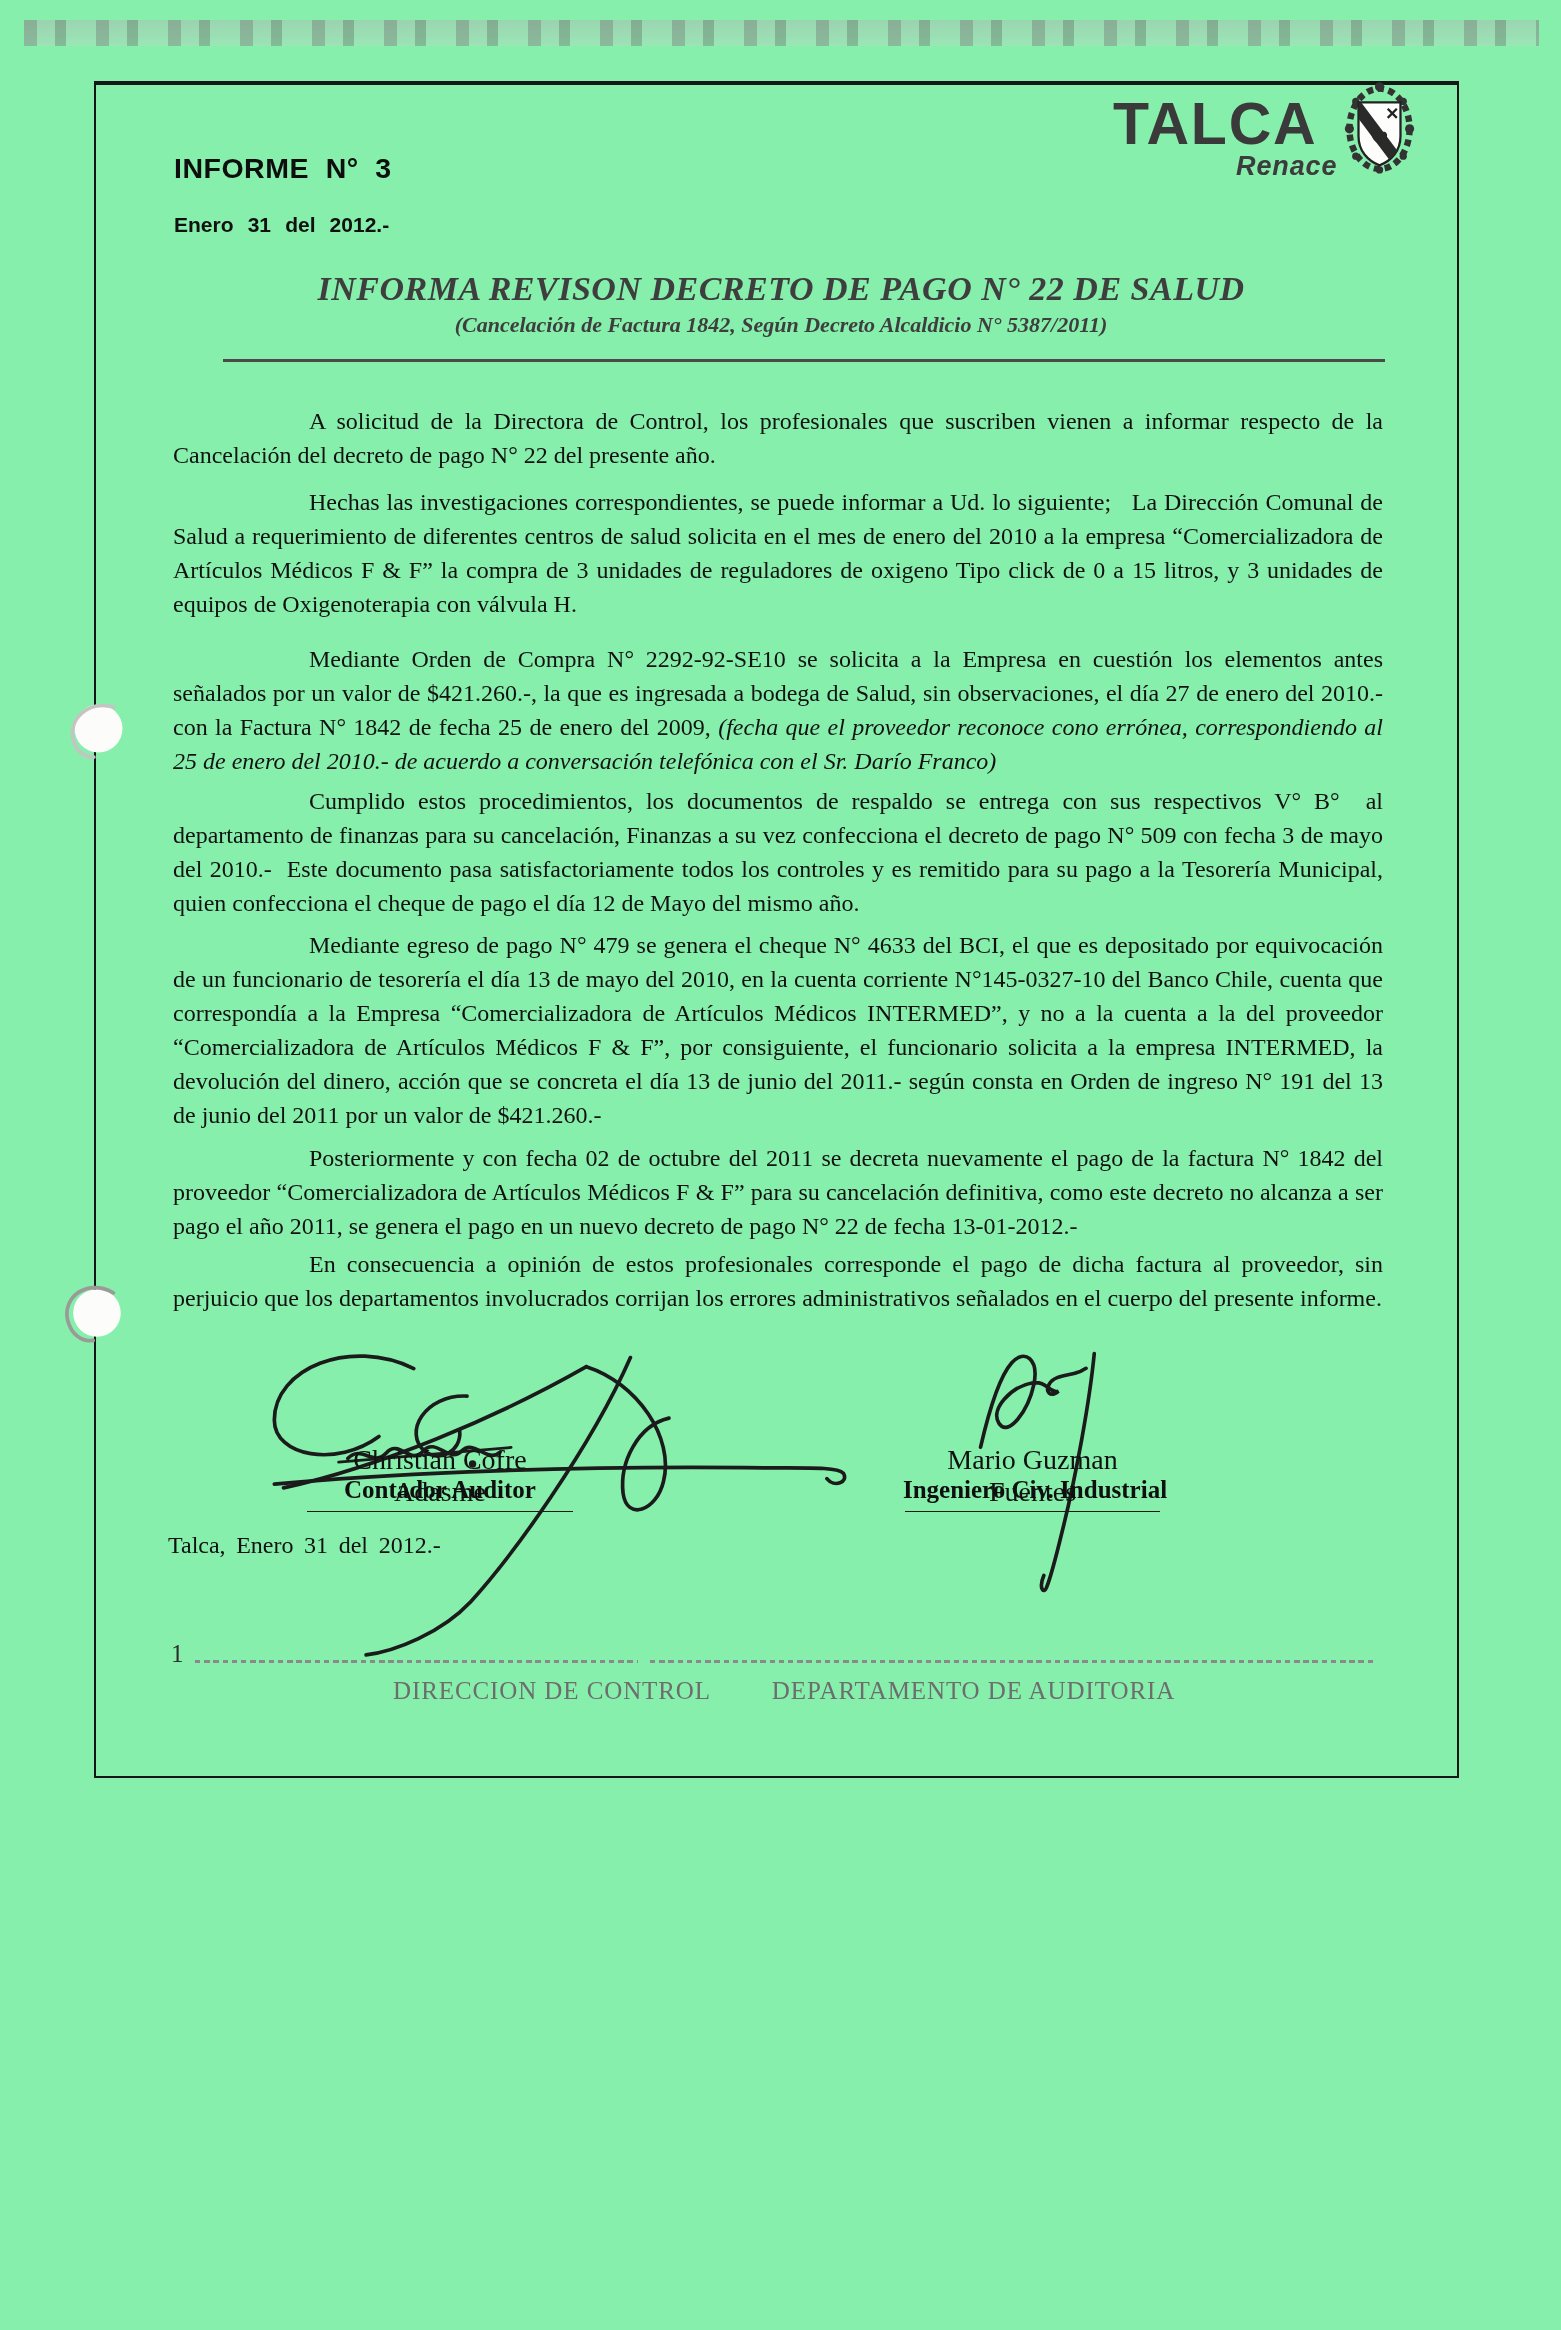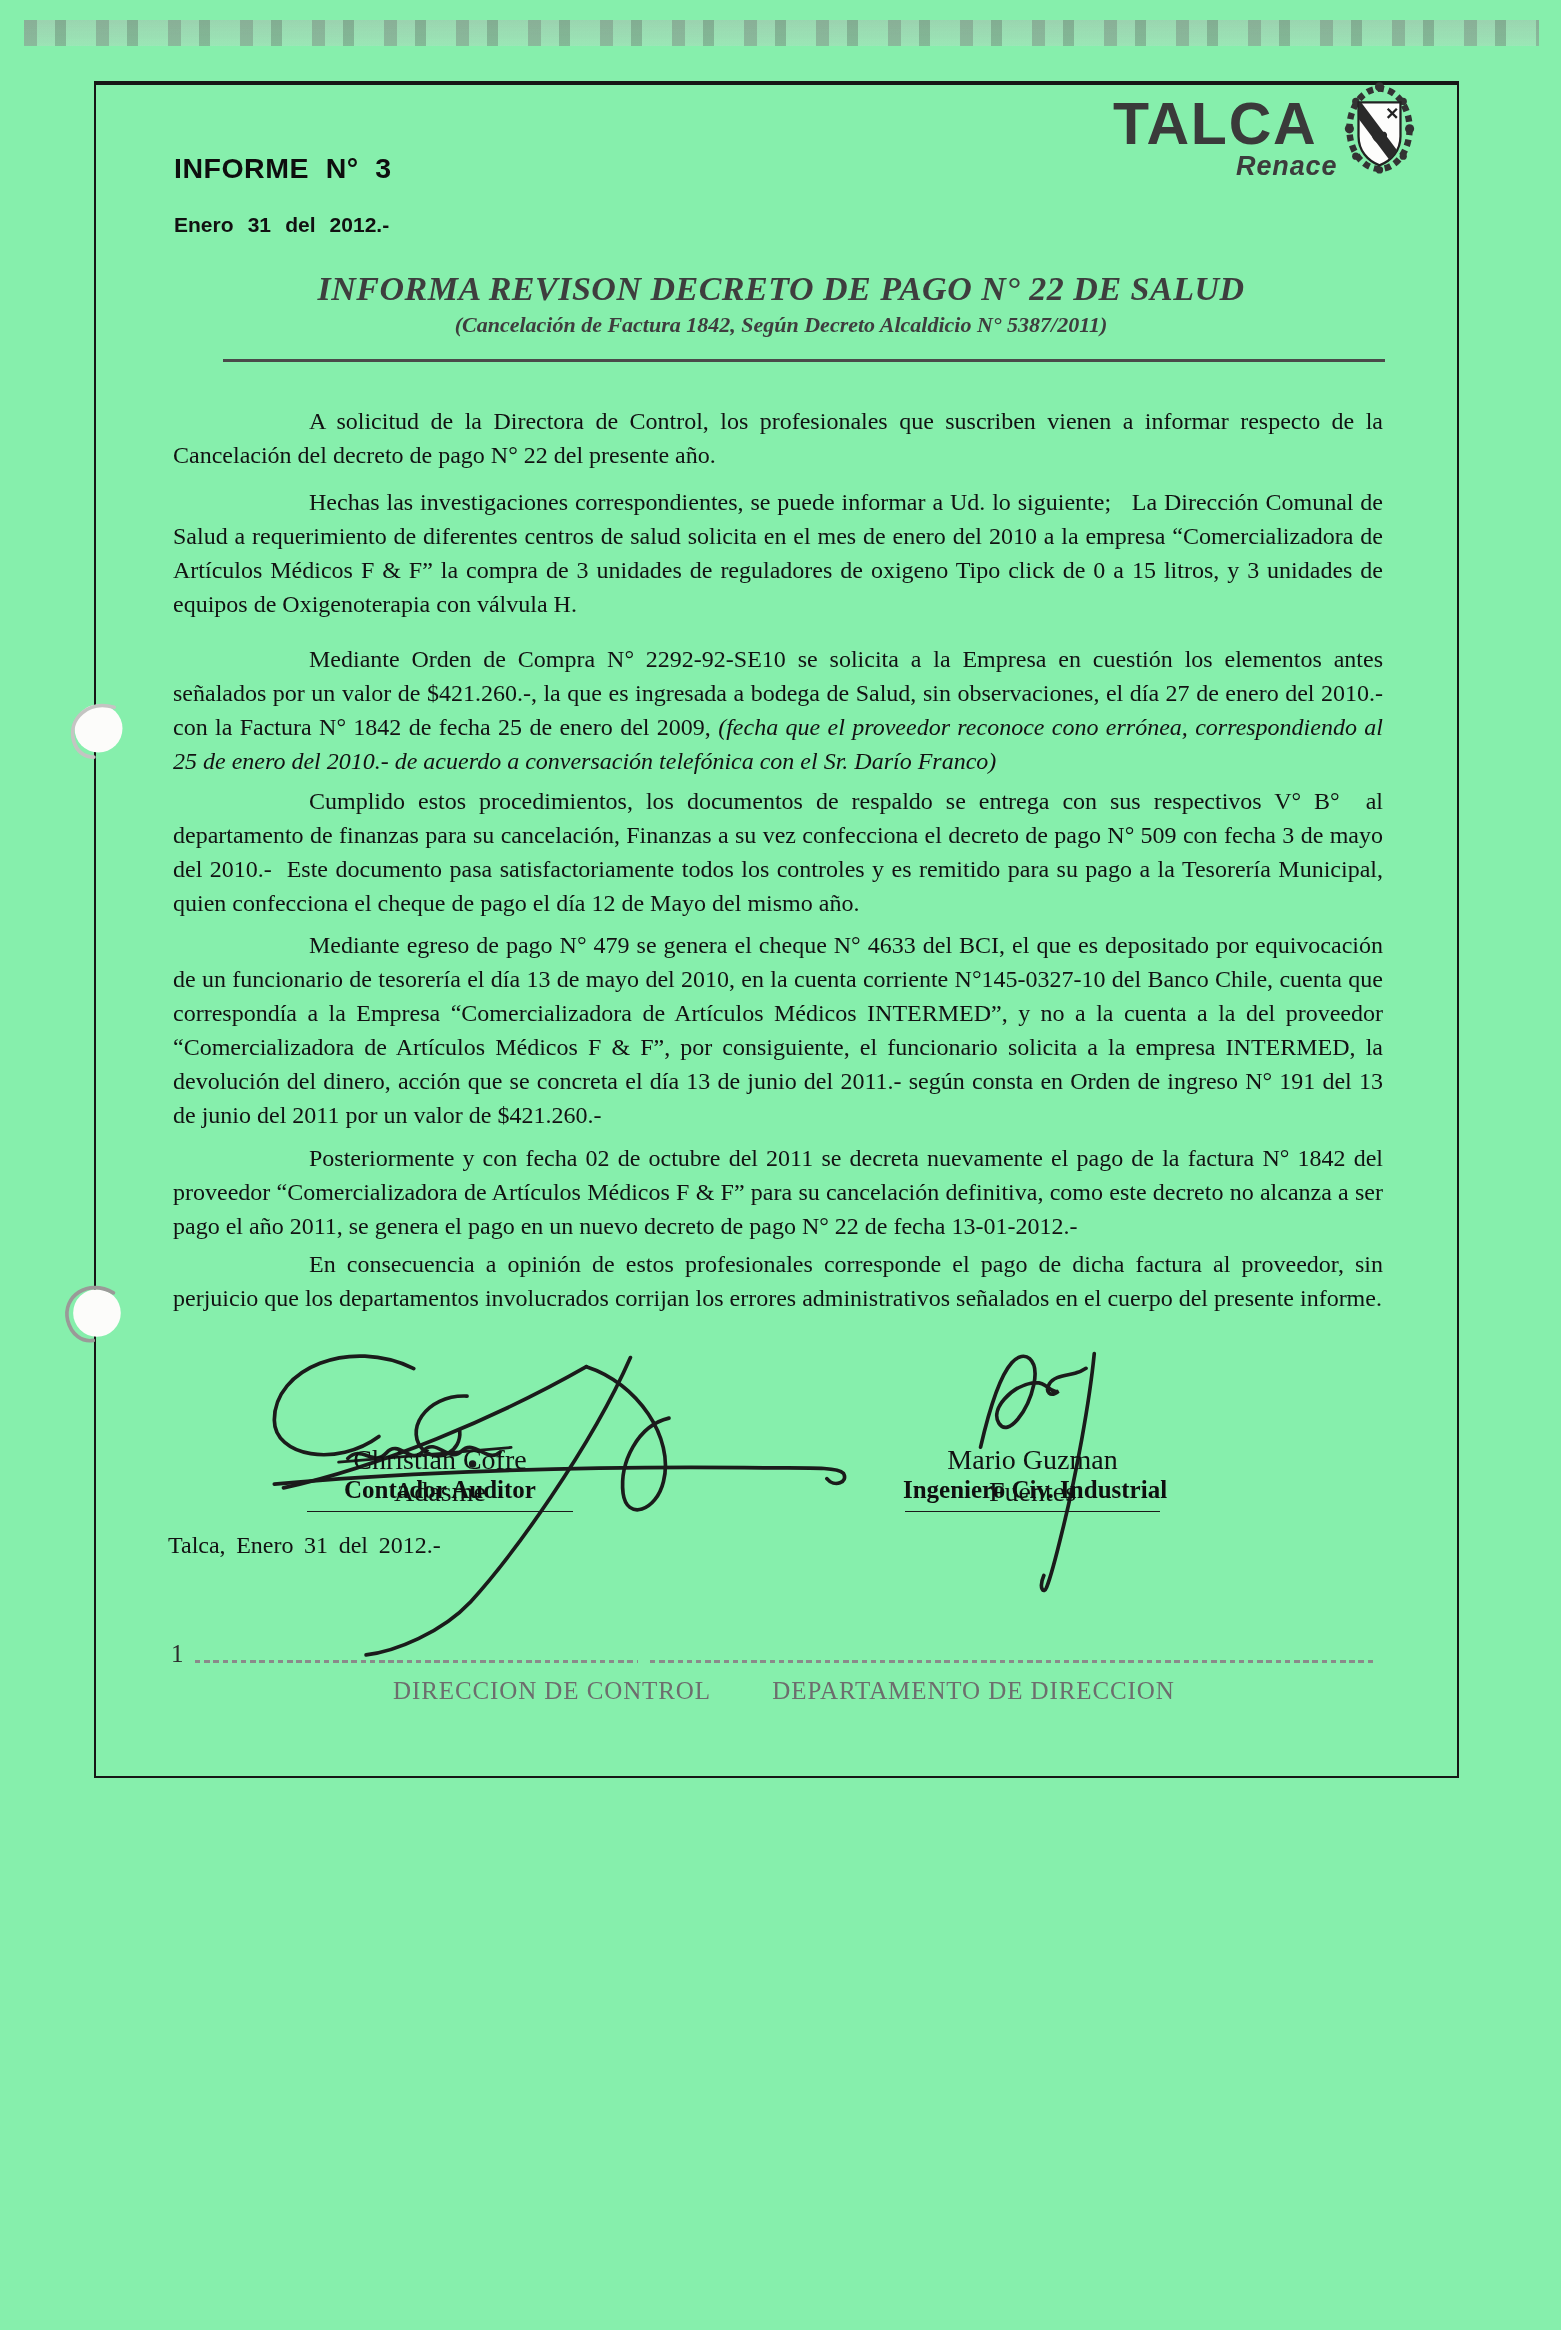--- a/index.html
+++ b/index.html
@@ -163,21 +163,21 @@
   <div class="sig-title left">Contador Auditor</div>
   <div class="sig-name right">Mario Guzman Fuentes</div>
   <div class="sig-title right">Ingeniero Civ. Industrial</div>
 
   <div class="place-date">Talca,  Enero 31 del 2012.-</div>
 
   <div class="page-num">1</div>
   <div class="dash-seg s1"></div>
   <div class="dash-seg s2"></div>
   <div class="dept left">DIRECCION DE CONTROL</div>
-  <div class="dept right">DEPARTAMENTO DE DIRECCION</div>
+  <div class="dept right">DEPARTAMENTO DE AUDITORIA</div>
 
   <svg class="edge-artifact" style="left:57px; top:687px;" width="83" height="83" viewBox="0 0 90 90">
     <circle cx="45" cy="45" r="26" fill="#fcfcfa"></circle>
     <path d="M 62 22 C 34 14, 12 34, 18 58 C 21 70, 30 76, 40 76" fill="none" stroke="#c4c4c2" stroke-width="4" stroke-linecap="round"></path>
   </svg>
   <svg class="edge-artifact" style="left:53px; top:1269px;" width="87" height="87" viewBox="0 0 95 95">
     <circle cx="48" cy="48" r="26" fill="#fcfcfa"></circle>
     <path d="M 66 26 C 38 10, 10 30, 16 56 C 20 72, 32 80, 44 78" fill="none" stroke="#9a9a98" stroke-width="4" stroke-linecap="round"></path>
   </svg>
 

